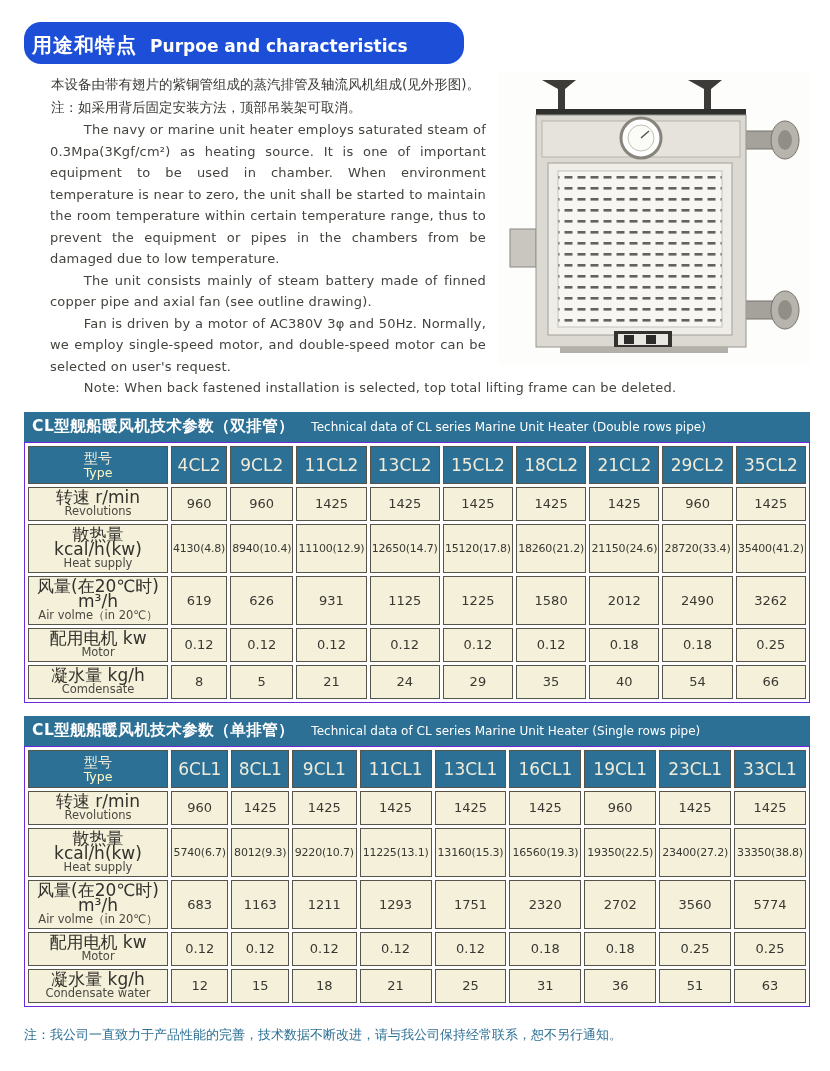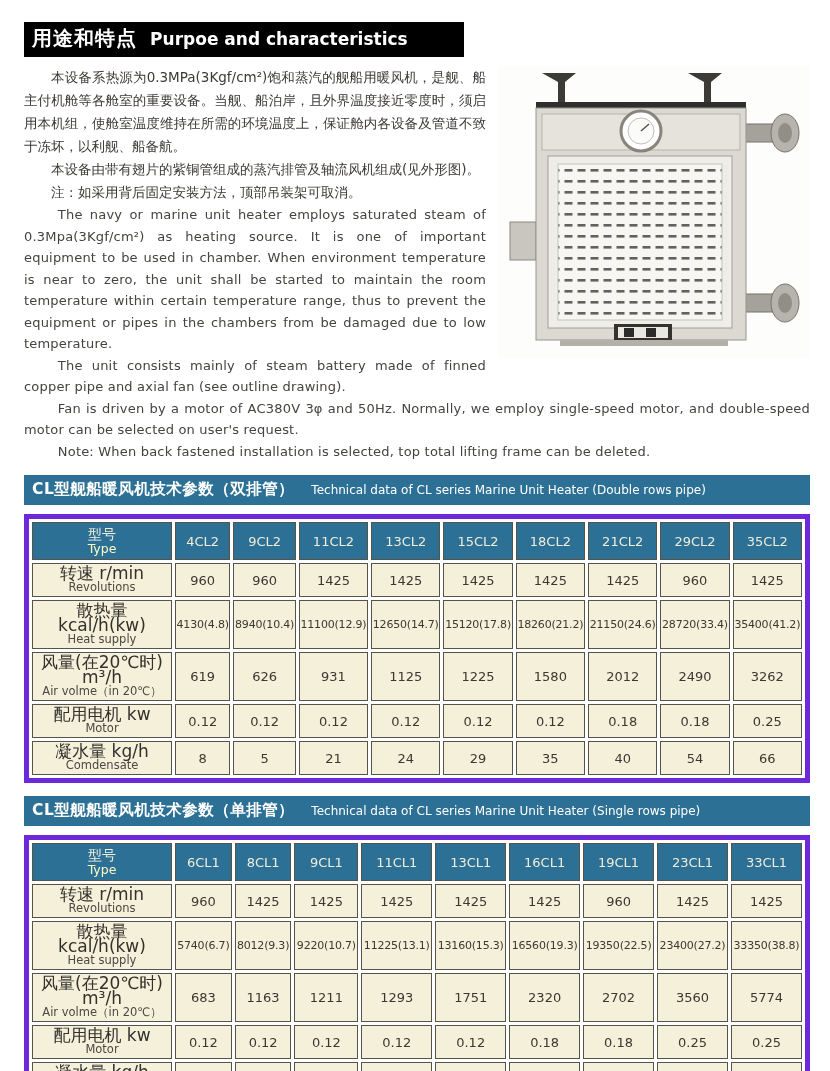--- a/index.html
+++ b/index.html
@@ -7,24 +7,25 @@
   body {
     width: 830px; min-height: 1071px;
     font-family: "DejaVu Sans", "Liberation Sans", sans-serif;
     color: #35332e;
   }
   .page { padding: 22px 20px 0 24px; }
 
   
   .title-bar {
     display: inline-block;
-    background: #000000;
+    background: #1d4ed8;
     color: #ffffff;
-    padding: 3px 14px 5px 8px;
+    padding: 10px 14px 5px 8px;
     min-width: 440px;
+    border-radius: 17px;
   }
   .title-bar .cn { font-size: 20px; font-weight: bold; letter-spacing: 1px; }
   .title-bar .en { font-size: 17px; font-weight: bold; margin-left: 8px; }
 
   
   .intro { margin-top: 9px; overflow: visible; }
   .photo-float {
     float: right;
     width: 312px;
     height: 292px;
@@ -38,49 +39,50 @@
     text-align: justify;
     color: #3b3934;
   }
   p.enp {
     font-size: 13px;
     line-height: 21.5px;
     text-indent: 2.6em;
     text-align: justify;
     color: #45433e;
     letter-spacing: .2px;
+    margin-left: 26px;
   }
   .after-float { clear: none; }
 
   
   .tbl-title {
     clear: both;
     background: #2d7095;
     color: #ffffff;
     padding: 4px 10px 5px 8px;
     margin-top: 13px;
   }
   .tbl-title .cn { font-size: 15.5px; font-weight: bold; letter-spacing: .5px; }
   .tbl-title .en { font-size: 12px; margin-left: 12px; }
 
   
-  .tbl-wrap { border: 5px solid #6d28d9; margin-top: 9px; background: #ffffff; padding: 0; }
+  .tbl-wrap { border: 1px solid #6d28d9; background: #ffffff; padding: 0; }
   table.spec { width: 100%; border-collapse: separate; border-spacing: 3px; }
   table.spec th, table.spec td {
     border: 1px solid #56534b;
     text-align: center;
     vertical-align: middle;
   }
   th.type-cell {
     background: #2d7095; color: #f2eedd;
     width: 140px; height: 38px; font-weight: normal;
   }
   th.model {
     background: #2d7095; color: #f0ecd9;
-    font-size: 13px; font-weight: normal; height: 38px;
+    font-size: 17px; font-weight: normal; height: 38px;
   }
   td.lbl { background: #f4f0da; height: 31px; padding: 2px 1px; }
   .cnl { display: block; font-size: 17px; color: #33312c; line-height: 15px; }
   .enl { display: block; font-size: 11.5px; color: #4a4842; line-height: 13px; }
   th.type-cell .cnl { color: #f2eedd; font-size: 14px; }
   th.type-cell .enl { color: #fef9c3; font-size: 12.5px; }
   td.val { background: #f4f0da; font-size: 13px; color: #3a3832; }
   tr.tight td.val { font-size: 11px; letter-spacing: -0.2px; }
 
   
@@ -146,21 +148,20 @@
           <rect x="116" y="258" width="58" height="22" fill="#33322f"></rect>
           <rect x="120" y="261" width="50" height="11" fill="#e9e7e1"></rect>
           <rect x="126" y="262" width="10" height="9" fill="#2c2b29"></rect>
           <rect x="148" y="262" width="10" height="9" fill="#2c2b29"></rect>
           <rect x="122" y="274" width="46" height="3" fill="#8a8780"></rect>
         </g>
         <rect x="62" y="274" width="168" height="6" fill="#b3b0aa"></rect>
       </svg>
     </div>
 
-    <p class="cnp">本设备系热源为0.3MPa(3Kgf/cm²)饱和蒸汽的舰船用暖风机，是舰、船主付机舱等各舱室的重要设备。当舰、船泊岸，且外界温度接近零度时，须启用本机组，使舱室温度维持在所需的环境温度上，保证舱内各设备及管道不致于冻坏，以利舰、船备航。</p>
     <p class="cnp">本设备由带有翅片的紫铜管组成的蒸汽排管及轴流风机组成(见外形图)。</p>
     <p class="cnp">注：如采用背后固定安装方法，顶部吊装架可取消。</p>
     <p class="enp">The navy or marine unit heater employs saturated steam of 0.3Mpa(3Kgf/cm²) as heating source. It is one of important equipment to be used in chamber. When environment temperature is near to zero, the unit shall be started to maintain the room temperature within certain temperature range, thus to prevent the equipment or pipes in the chambers from be damaged due to low temperature.</p>
     <p class="enp after-float">The unit consists mainly of steam battery made of finned copper pipe and axial fan (see outline drawing).</p>
     <p class="enp">Fan is driven by a motor of AC380V 3φ and 50Hz. Normally, we employ single-speed motor, and double-speed motor can be selected on user's request.</p>
     <p class="enp">Note: When back fastened installation is selected, top total lifting frame can be deleted.</p>
   </div>
 
   
   <div class="tbl-title">

